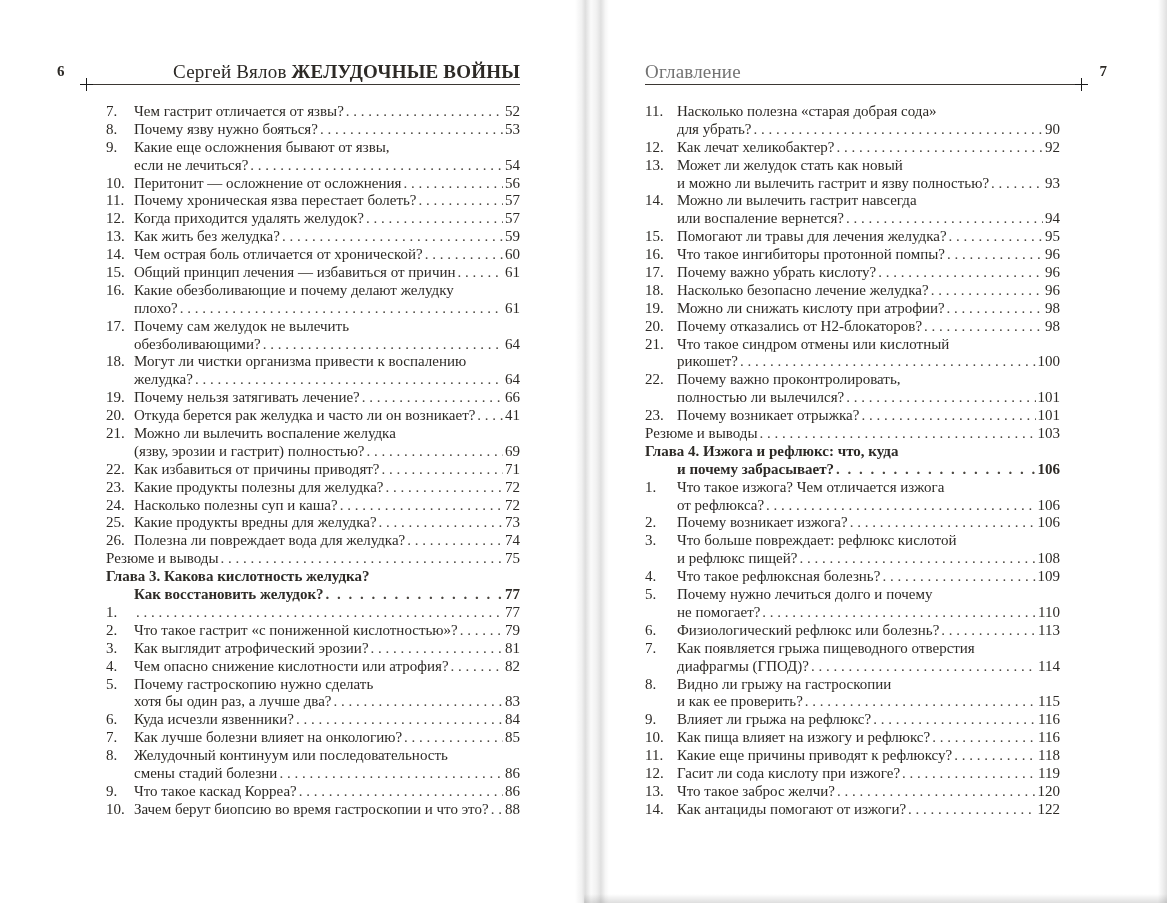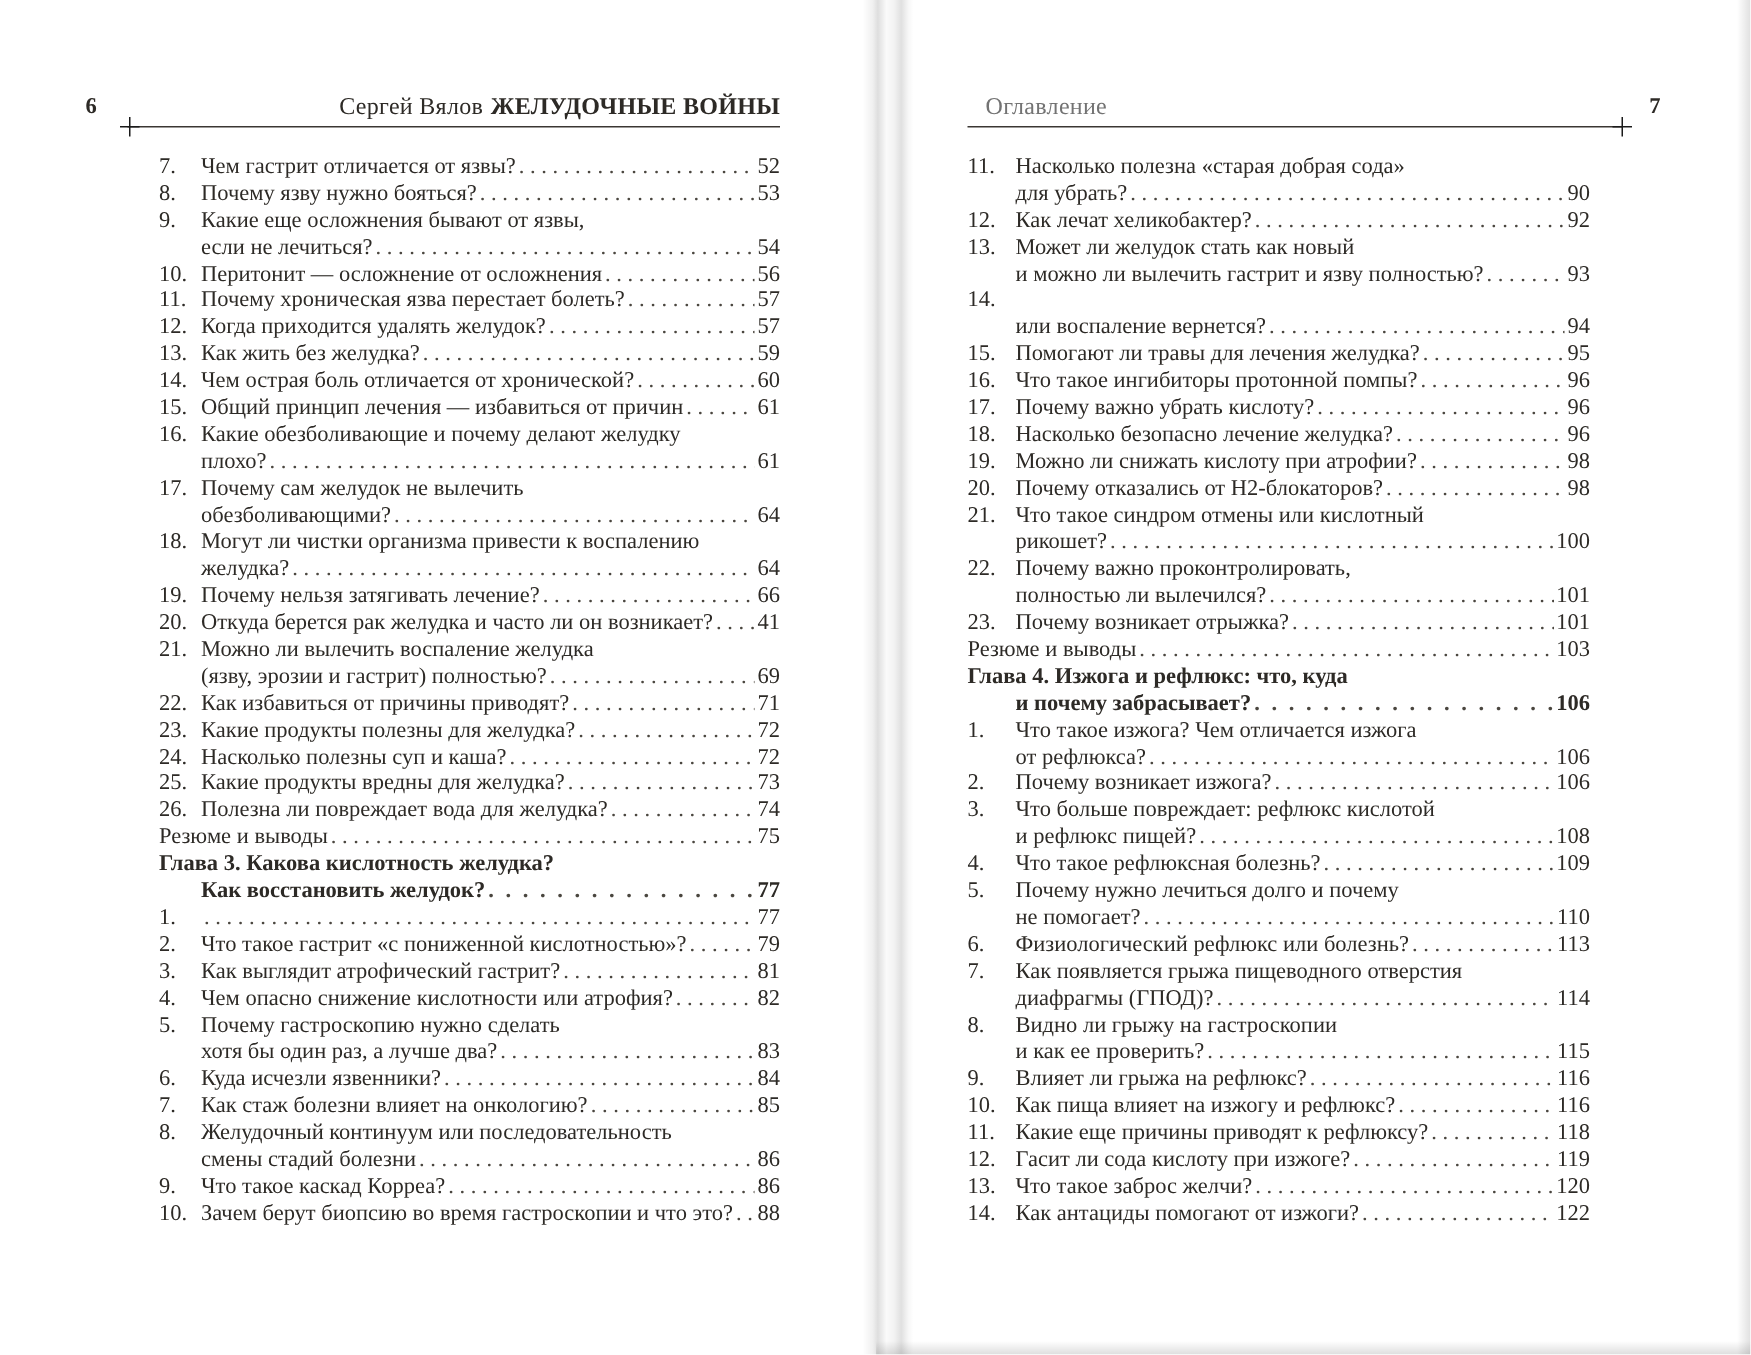--- a/index.html
+++ b/index.html
@@ -28,26 +28,25 @@
     font-weight: bold;
     font-size: 15px;
     line-height: 15px;
   }
   .folio-left  { left: 57px;  top: 64px; }
   .folio-right { right: 60px; top: 64px; }
 
   .running {
     position: absolute;
     top: 65px;
-    font-size: 16px;
+    font-size: 19px;
     line-height: 14px;
     letter-spacing: 0.2px;
     white-space: nowrap;
     color: #2d2a26;
-    margin-left: 12px;
   }
   .running-left  { right: 63px; text-align: right; }
   .running-right { left: 61px; color: #737373; }
   .running-left .booktitle { font-weight: bold; margin-left: 5px; }
 
   .rule {
     position: absolute;
     top: 84px; height: 1px;
     background: #3b3733;
   }
@@ -307,21 +306,21 @@
           <span class="pg">77</span>
         </div>
         <div class="line">
           <span class="num">2.</span>
           <span class="txt">Что такое гастрит «с пониженной кислотностью»?</span>
           <span class="dots"></span>
           <span class="pg">79</span>
         </div>
         <div class="line">
           <span class="num">3.</span>
-          <span class="txt">Как выглядит атрофический гастрит?</span>
+          <span class="txt">Как выглядит атрофический эрозии?</span>
           <span class="dots"></span>
           <span class="pg">81</span>
         </div>
         <div class="line">
           <span class="num">4.</span>
           <span class="txt">Чем опасно снижение кислотности или атрофия?</span>
           <span class="dots"></span>
           <span class="pg">82</span>
         </div>
         <div class="line">
@@ -335,21 +334,21 @@
           <span class="pg">83</span>
         </div>
         <div class="line">
           <span class="num">6.</span>
           <span class="txt">Куда исчезли язвенники?</span>
           <span class="dots"></span>
           <span class="pg">84</span>
         </div>
         <div class="line">
           <span class="num">7.</span>
-          <span class="txt">Как стаж болезни влияет на онкологию?</span>
+          <span class="txt">Как лучше болезни влияет на онкологию?</span>
           <span class="dots"></span>
           <span class="pg">85</span>
         </div>
         <div class="line">
           <span class="num">8.</span>
           <span class="txt">Желудочный континуум или последовательность</span>
         </div>
         <div class="line">
           <span class="num"></span>
           <span class="txt">смены стадий болезни</span>
@@ -400,20 +399,21 @@
           <span class="txt">Может ли желудок стать как новый</span>
         </div>
         <div class="line">
           <span class="num"></span>
           <span class="txt">и можно ли вылечить гастрит и язву полностью?</span>
           <span class="dots"></span>
           <span class="pg">93</span>
         </div>
         <div class="line">
           <span class="num">14.</span>
+          <span class="txt">Можно ли вылечить гастрит навсегда</span>
         </div>
         <div class="line">
           <span class="num"></span>
           <span class="txt">или воспаление вернется?</span>
           <span class="dots"></span>
           <span class="pg">94</span>
         </div>
         <div class="line">
           <span class="num">15.</span>
           <span class="txt">Помогают ли травы для лечения желудка?</span>

